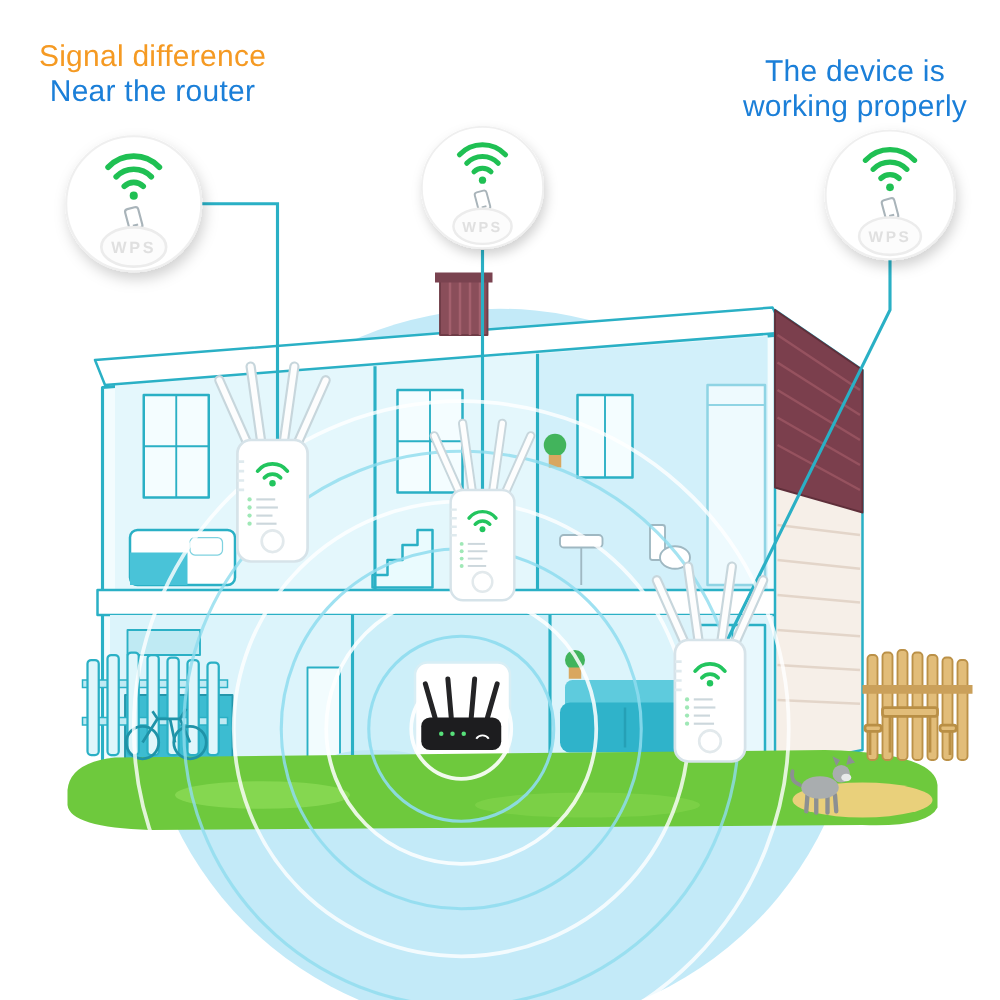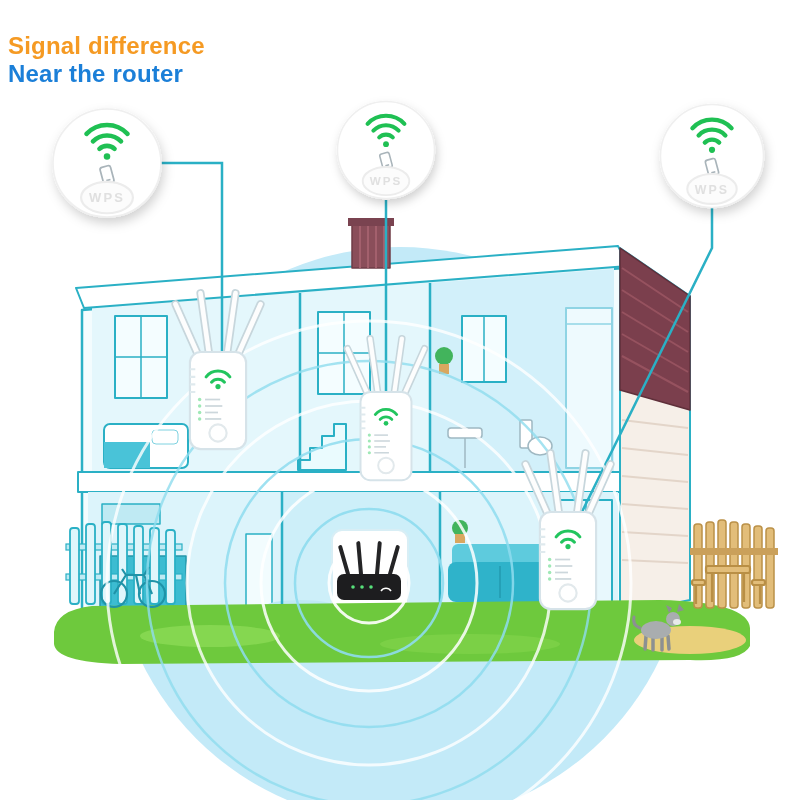--- a/index.html
+++ b/index.html
@@ -1,19 +1,19 @@
 <!DOCTYPE html>
 <html><head>
 <meta charset="utf-8">
 <style>
   html,body{margin:0;padding:0;background:#ffffff;}
   body{width:800px;height:800px;font-family:"Liberation Sans",sans-serif;}
   .scene{position:relative;width:800px;height:800px;overflow:hidden;background:#ffffff;}
   .scene-svg{position:absolute;left:0;top:0;width:800px;height:800px;}
-  .caption{position:absolute;text-align:left;font-weight:bold;font-size:24px;line-height:1.18;letter-spacing:0.2px;}
+  .caption{position:absolute;text-align:center;font-weight:normal;font-size:24px;line-height:1.18;letter-spacing:0.2px;}
   .txt-orange{color:#f59a23;}
   .txt-blue{color:#1b7fd8;}
   .caption-left{left:8px;top:32px;width:228px;}
   .caption-mid{left:250px;top:44px;width:300px;}
   .caption-right{left:572px;top:44px;width:224px;}
 </style>
 </head>
 <body>
 
 <div class="scene">
@@ -272,15 +272,17 @@
     <g transform="translate(712,156) scale(1.03)">
         <use href="#wps-disc"></use>
       </g>
   </svg>
 
   <div class="caption caption-left">
     <div class="txt-orange">Signal difference</div>
     <div class="txt-blue">Near the router</div>
   </div>
   <div class="caption caption-right txt-blue">
+    <div>The device is</div>
+    <div>working properly</div>
   </div>
 
 </div>
 
 </body></html>

